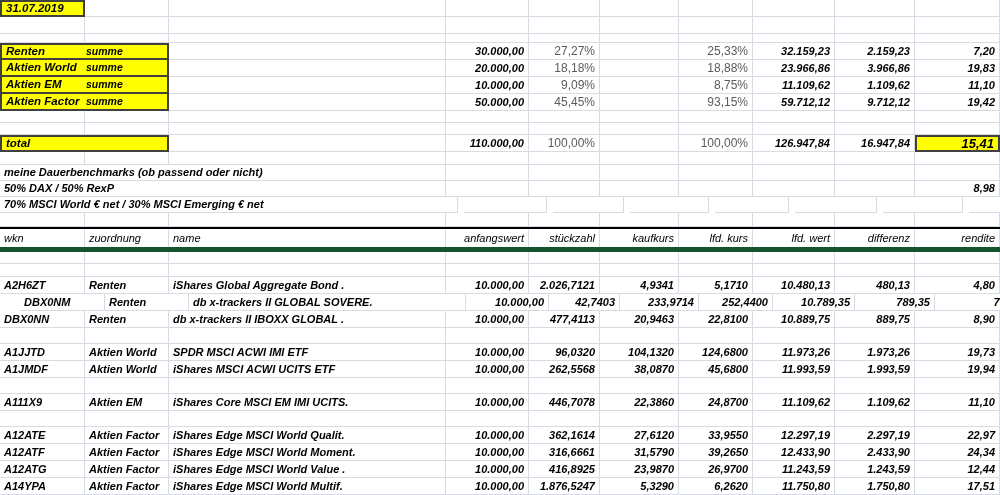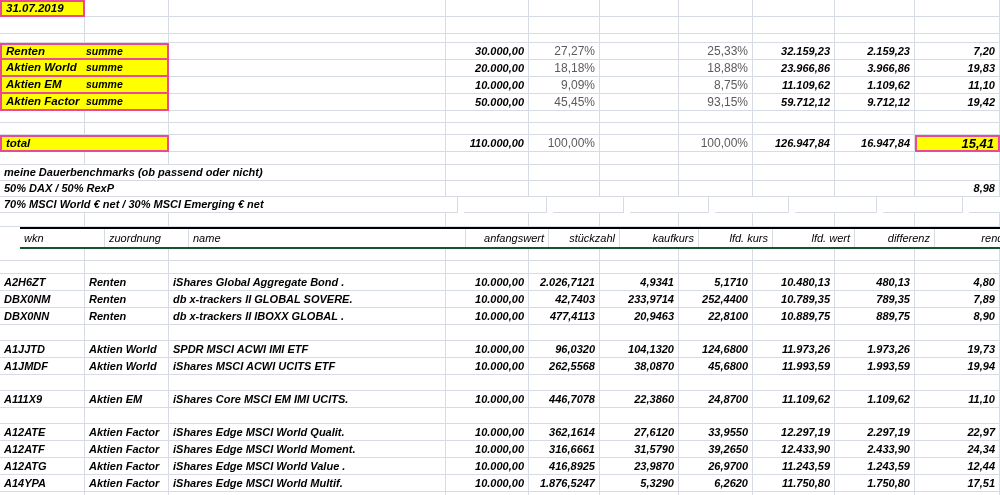--- a/index.html
+++ b/index.html
@@ -23,28 +23,28 @@
     border-bottom:1px solid var(--grid);
     overflow:visible;
     white-space:nowrap;
     display:flex;align-items:center;
     font-size:11px;line-height:1;
     min-width:0;
   }
   .num{justify-content:flex-end;padding-right:4px;}
   .txt{padding-left:4px;}
   .pct{font-weight:normal;font-style:normal;color:var(--muted);font-size:12px;}
-  .box{background:var(--hl);border:2px solid #ec4899;}
+  .box{background:var(--hl);border:2px solid #404040;}
   .box.mid{border-top:0;}
   .span2{grid-column:1 / span 2;display:grid;grid-template-columns:81px 1fr;align-items:center;}
   .span2 .lbl{padding-left:4px;font-size:11.5px;}
   .span2 .sub{padding-left:3px;font-size:10.5px;}
   .span3{grid-column:1 / span 3;}
   .name{font-size:11px;}
-  .hdrrow{border-top:2px solid #000;border-bottom:2px solid #14532d;margin-left:20px;}
+  .hdrrow{border-top:2px solid #000;border-bottom:5px solid #14532d;}
   .hdrrow .c{border-bottom:none;font-weight:normal;font-size:11px;}
   .datebox{font-size:11.5px;}
 </style>
 </head>
 <body>
 
 <div id="sheet">
     <div class="row" style="height: 17px;">
       <div class="c box txt datebox">31.07.2019</div>
       <div class="c "></div>
@@ -270,21 +270,21 @@
       <div class="c txt">Renten</div>
       <div class="c txt name">iShares Global Aggregate Bond .</div>
       <div class="c num">10.000,00</div>
       <div class="c num">2.026,7121</div>
       <div class="c num">4,9341</div>
       <div class="c num">5,1710</div>
       <div class="c num">10.480,13</div>
       <div class="c num">480,13</div>
       <div class="c num">4,80</div>
     </div>
-    <div class="row" style="height: 17px;">
+    <div class="row" style="height: 17px; padding-left: 20px;">
       <div class="c txt">DBX0NM</div>
       <div class="c txt">Renten</div>
       <div class="c txt name">db x-trackers II GLOBAL SOVERE.</div>
       <div class="c num">10.000,00</div>
       <div class="c num">42,7403</div>
       <div class="c num">233,9714</div>
       <div class="c num">252,4400</div>
       <div class="c num">10.789,35</div>
       <div class="c num">789,35</div>
       <div class="c num">7,89</div>

